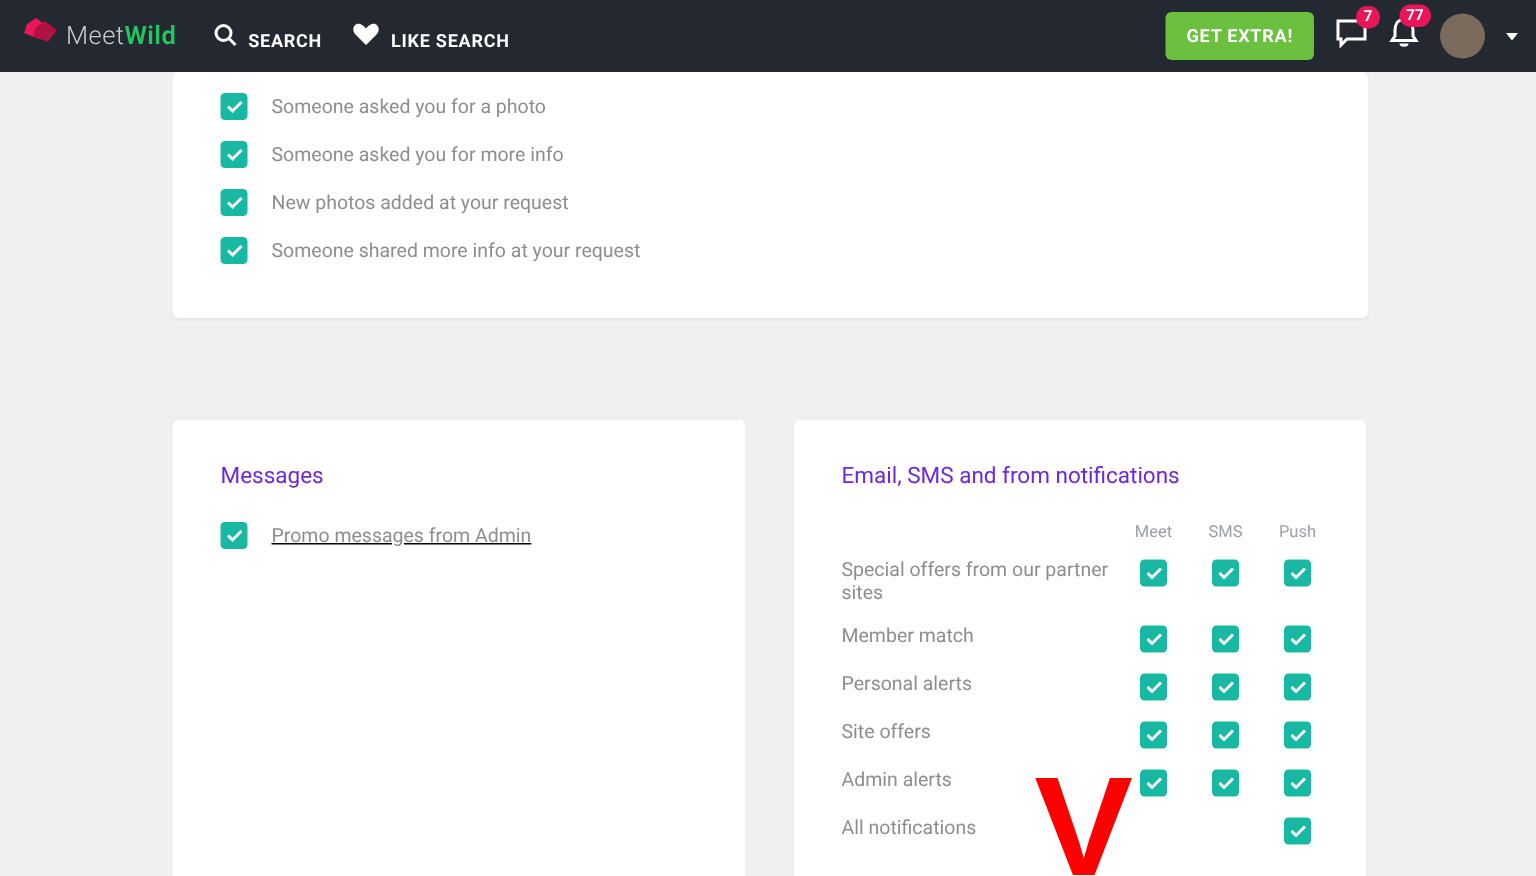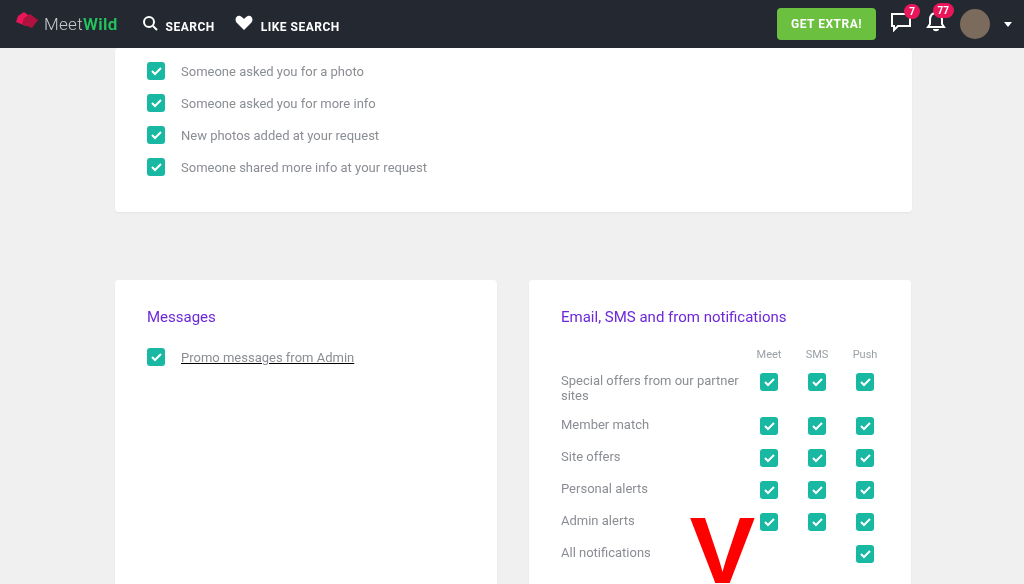--- a/index.html
+++ b/index.html
@@ -234,47 +234,47 @@
           <div>
               <div class="checkbox">
                 <svg width="11" height="9" viewBox="0 0 11 9">
                   <path d="M1 4 L4 7 L10 1" stroke="#fff" stroke-width="2" fill="none"></path>
                 </svg>
               </div>
             </div>
         </div>
       </div>
       <div class="notif-row">
+        <span class="notif-label">Personal alerts</span>
+        <div class="notif-checks">
+          <div>
+              <div class="checkbox">
+                <svg width="11" height="9" viewBox="0 0 11 9">
+                  <path d="M1 4 L4 7 L10 1" stroke="#fff" stroke-width="2" fill="none"></path>
+                </svg>
+              </div>
+            </div>
+          <div>
+              <div class="checkbox">
+                <svg width="11" height="9" viewBox="0 0 11 9">
+                  <path d="M1 4 L4 7 L10 1" stroke="#fff" stroke-width="2" fill="none"></path>
+                </svg>
+              </div>
+            </div>
+          <div>
+              <div class="checkbox">
+                <svg width="11" height="9" viewBox="0 0 11 9">
+                  <path d="M1 4 L4 7 L10 1" stroke="#fff" stroke-width="2" fill="none"></path>
+                </svg>
+              </div>
+            </div>
+        </div>
+      </div>
+      <div class="notif-row">
         <span class="notif-label">Site offers</span>
-        <div class="notif-checks">
-          <div>
-              <div class="checkbox">
-                <svg width="11" height="9" viewBox="0 0 11 9">
-                  <path d="M1 4 L4 7 L10 1" stroke="#fff" stroke-width="2" fill="none"></path>
-                </svg>
-              </div>
-            </div>
-          <div>
-              <div class="checkbox">
-                <svg width="11" height="9" viewBox="0 0 11 9">
-                  <path d="M1 4 L4 7 L10 1" stroke="#fff" stroke-width="2" fill="none"></path>
-                </svg>
-              </div>
-            </div>
-          <div>
-              <div class="checkbox">
-                <svg width="11" height="9" viewBox="0 0 11 9">
-                  <path d="M1 4 L4 7 L10 1" stroke="#fff" stroke-width="2" fill="none"></path>
-                </svg>
-              </div>
-            </div>
-        </div>
-      </div>
-      <div class="notif-row">
-        <span class="notif-label">Personal alerts</span>
         <div class="notif-checks">
           <div>
               <div class="checkbox">
                 <svg width="11" height="9" viewBox="0 0 11 9">
                   <path d="M1 4 L4 7 L10 1" stroke="#fff" stroke-width="2" fill="none"></path>
                 </svg>
               </div>
             </div>
           <div>
               <div class="checkbox">

